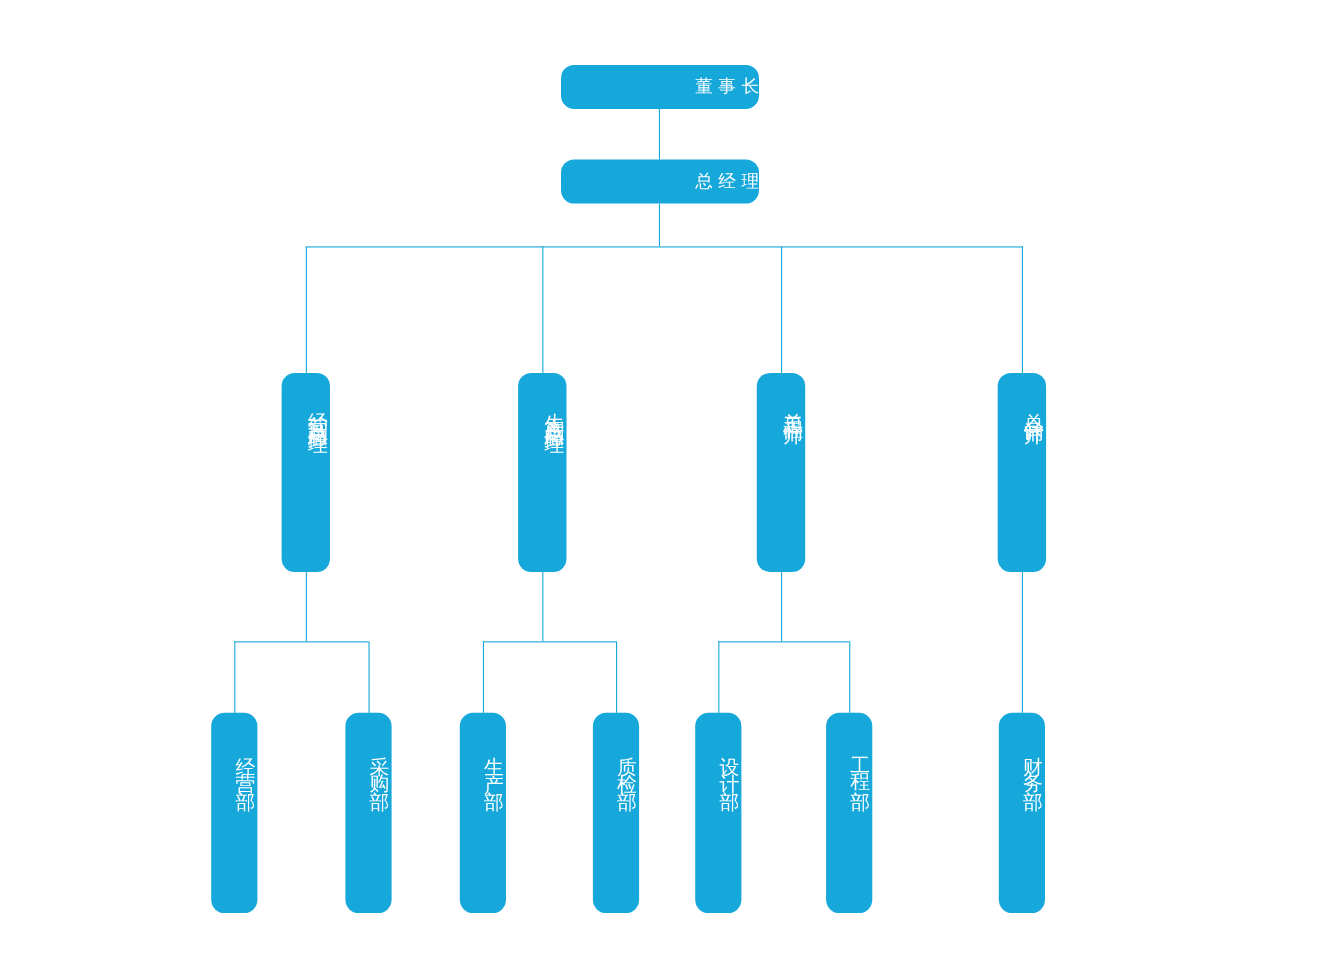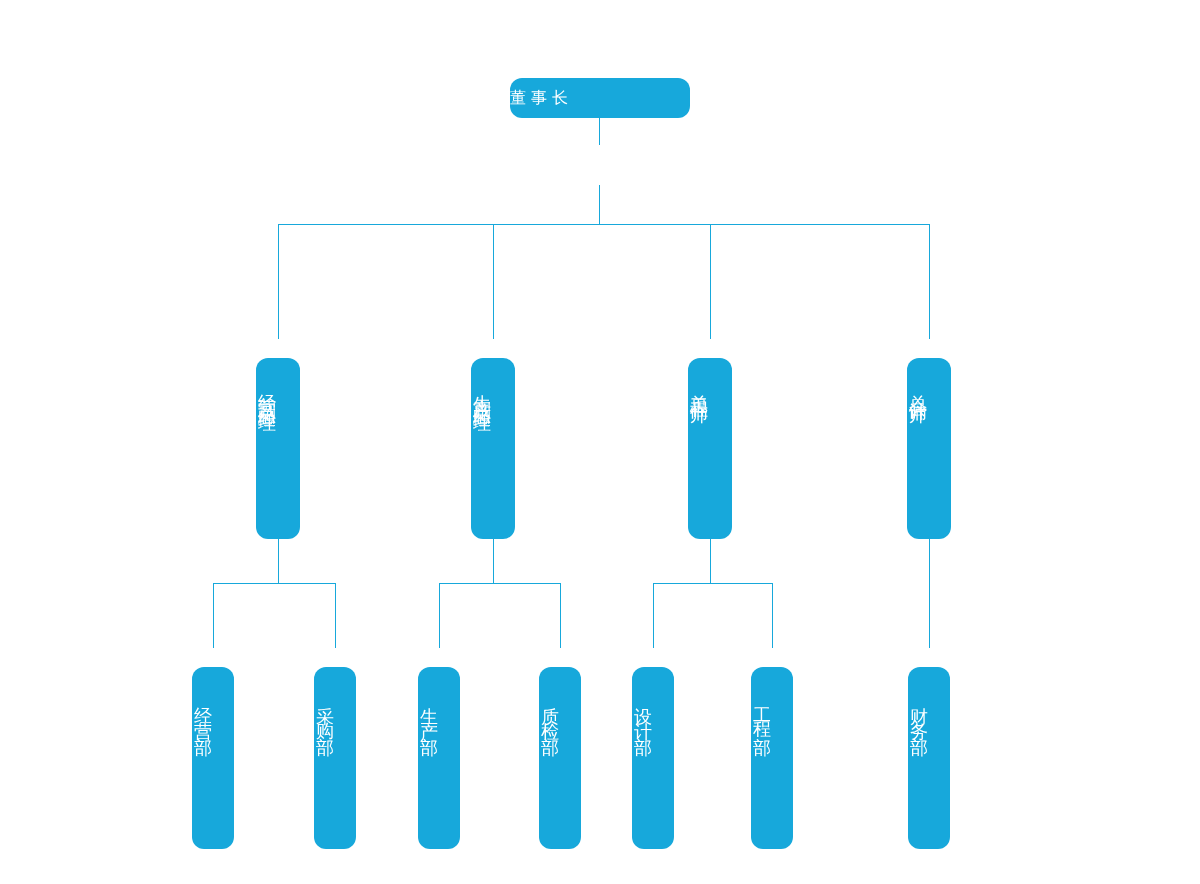--- a/index.html
+++ b/index.html
@@ -5,21 +5,21 @@
   :root { --accent:#17a8db; --text:#ffffff; --bg:#ffffff; }
   html,body{margin:0;padding:0;background:var(--bg);}
   .canvas{
     position:relative;width:1200px;height:884px;background:var(--bg);
     font-family:"Liberation Sans", sans-serif;overflow:hidden;
   }
   .vline{position:absolute;width:1px;background:var(--accent);}
   .hline{position:absolute;height:1px;background:var(--accent);}
   .node{
     position:absolute;background:var(--accent);border-radius:12px;
-    display:flex;justify-content:flex-start;color:var(--text);margin-top:19px;
+    display:flex;justify-content:flex-end;color:var(--text);
   }
   .node.h{align-items:center;}
   .node.h .htext{font-size:16px;letter-spacing:5px;margin-right:-5px;white-space:nowrap;}
   .node.v{align-items:flex-start;}
   .vtext{
     writing-mode:vertical-rl;text-orientation:upright;
     font-size:18px;line-height:22px;
   }
   .node.v.mid .vtext{letter-spacing:4px;padding-top:22px;}
   .node.v.leaf .vtext{letter-spacing:15px;padding-top:26px;}
@@ -50,20 +50,23 @@
   <div class="vline" style="left:710px;top:520px;height:63px"></div>
   <div class="hline" style="left:653px;top:583px;width:119px"></div>
   <div class="vline" style="left:653px;top:583px;height:65px"></div>
   <div class="vline" style="left:772px;top:583px;height:65px"></div>
 
   <div class="vline" style="left:929px;top:520px;height:128px"></div>
 
   <div class="node h" style="left:510px;top:59px;width:180px;height:40px">
     <span class="htext">董事长</span>
   </div>
+  <div class="node h" style="left:510px;top:145px;width:180px;height:40px">
+    <span class="htext">总经理</span>
+  </div>
 
   <div class="node v mid" style="left:256px;top:339px;width:44px;height:181px">
     <span class="vtext">经营副总经理</span>
   </div>
   <div class="node v mid" style="left:471px;top:339px;width:44px;height:181px">
     <span class="vtext">生产副总经理</span>
   </div>
   <div class="node v mid" style="left:688px;top:339px;width:44px;height:181px">
     <span class="vtext">总工程师</span>
   </div>

